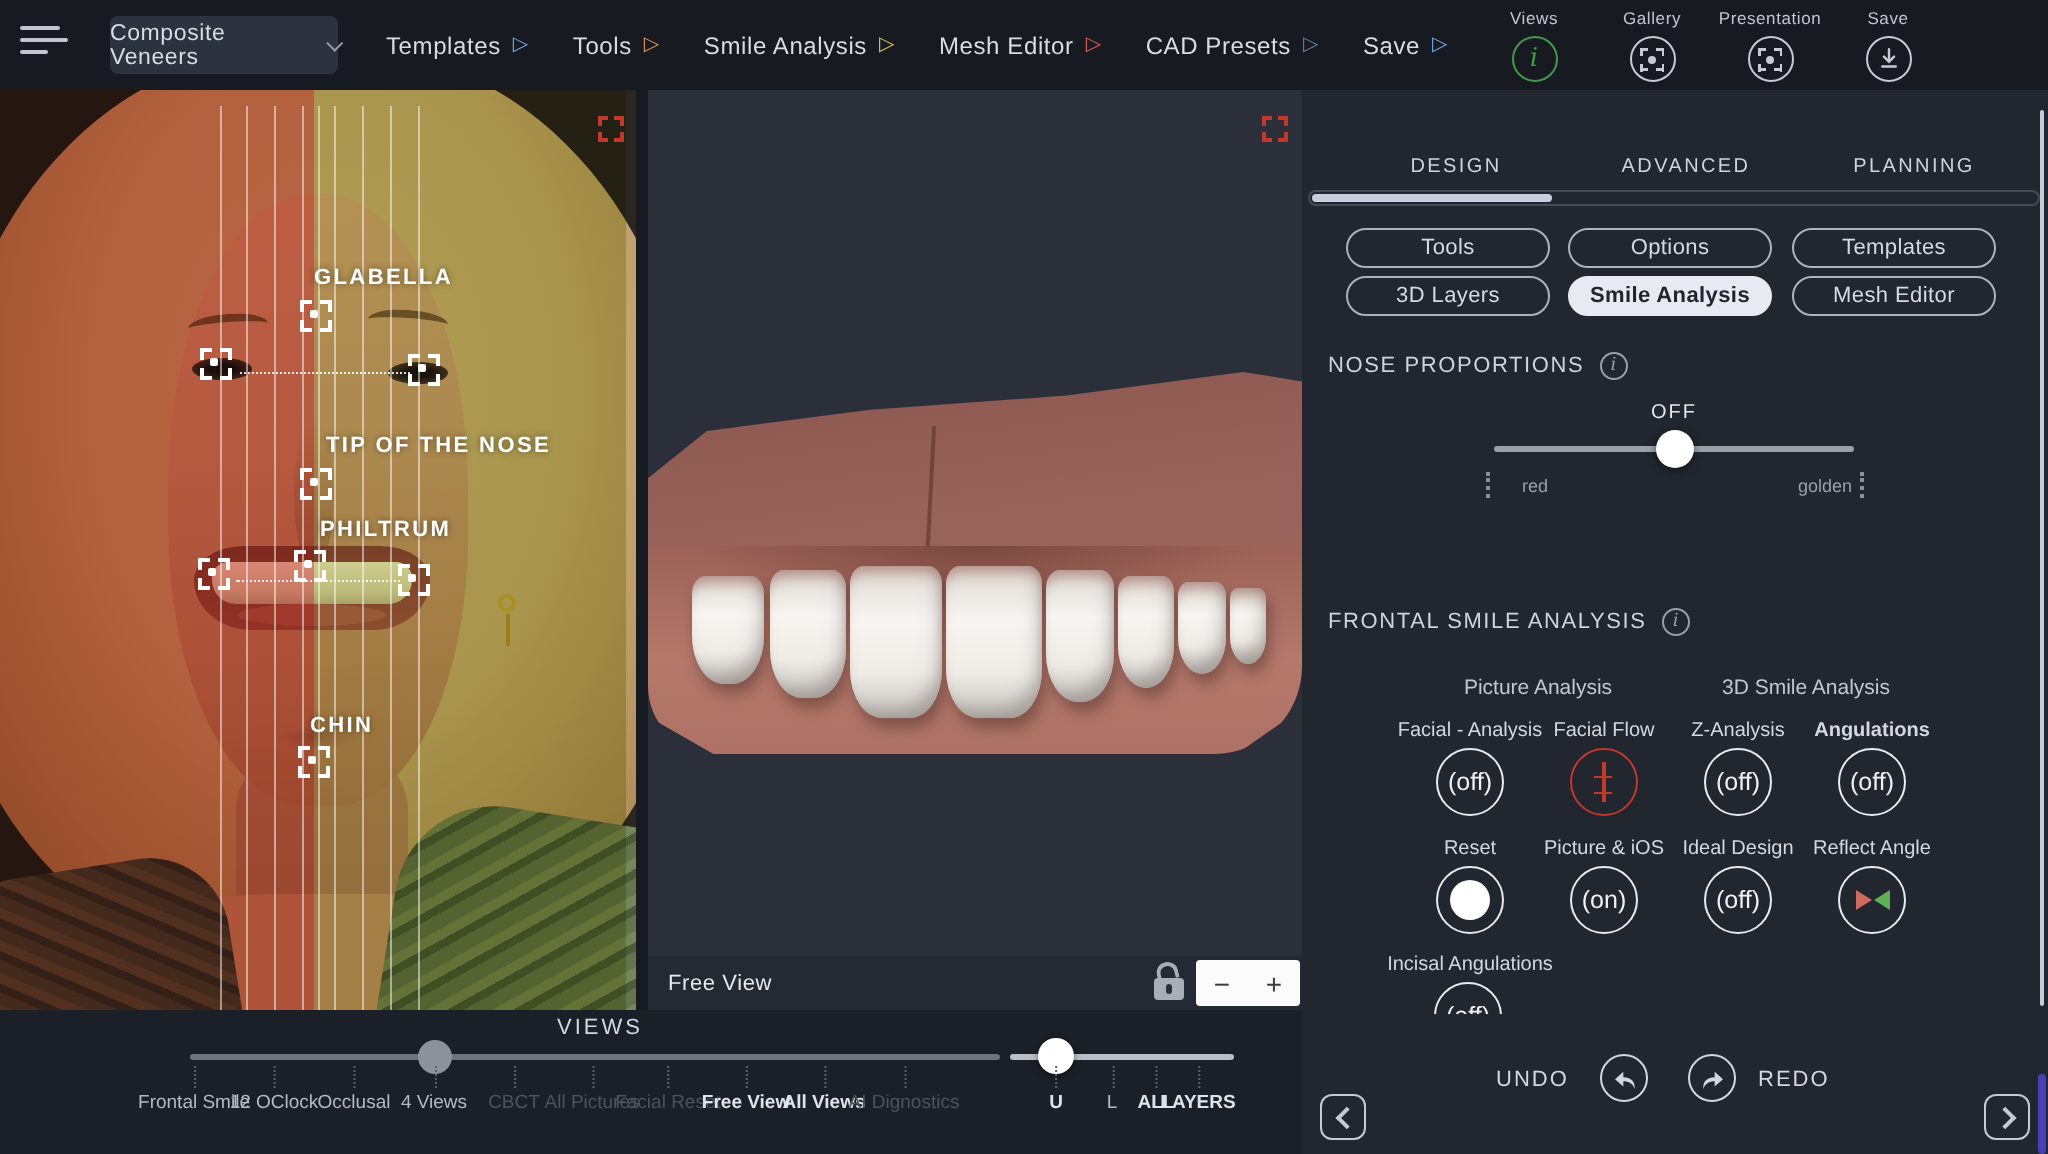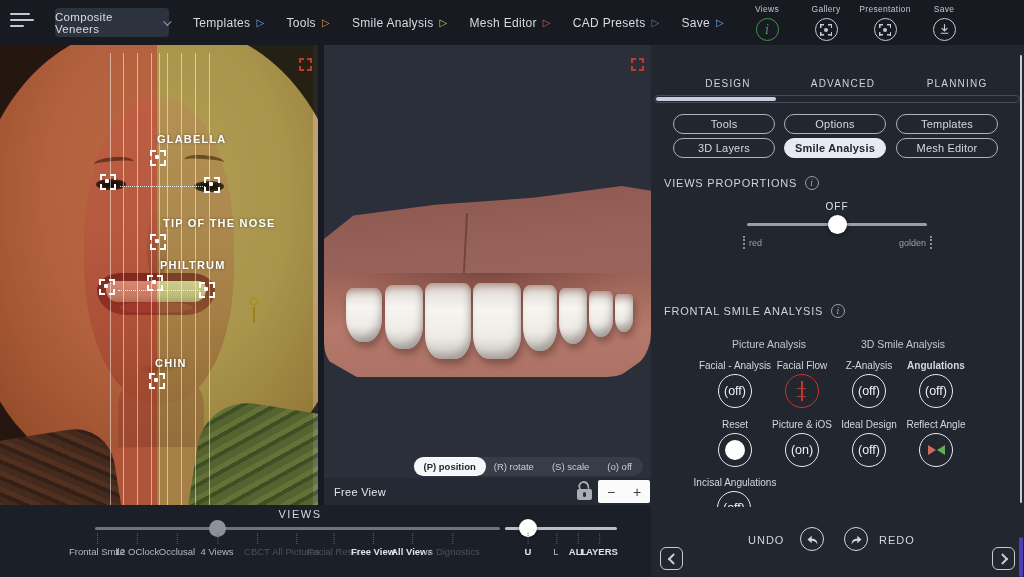--- a/index.html
+++ b/index.html
@@ -99,21 +99,21 @@
   .progress { position:absolute; left:3px; top:50px; width:366px; height:8px; border:1px solid #454a55; border-radius:4px; }
   .progress .fill { position:absolute; left:1px; top:1px; height:4px; width:120px; background:#c9cde0; border-radius:3px; }
   .navbtn { position:absolute; width:102px; height:20px; border:1px solid #aeb2bd; border-radius:10px; background:transparent;
     color:#d6d9e0; font-size:11px; display:flex; align-items:center; justify-content:center; letter-spacing:.2px; cursor:pointer; white-space:nowrap; font-family:"Liberation Sans", sans-serif; }
   .navbtn.active { background:#e7e9f3; color:#22252b; border-color:#e7e9f3; font-weight:bold; }
   .sectitle { position:absolute; left:13px; font-size:11px; letter-spacing:.8px; color:#cfd3db; display:flex; align-items:center; gap:8px; white-space:nowrap; }
   .info-i { width:14px; height:14px; border:1px solid #9aa0a8; border-radius:50%; color:#9aa0a8; font-size:9px; display:inline-flex; align-items:center; justify-content:center; font-family:"DejaVu Serif", serif; font-style:italic; }
   .sp-off { position:absolute; left:186px; top:156px; transform:translateX(-50%); font-size:10px; letter-spacing:1px; color:#e2e4ea; }
   .sp-track { position:absolute; left:96px; top:178px; width:180px; height:3px; background:#9aa0aa; border-radius:2px; cursor:pointer; }
   .sp-handle { position:absolute; left:177px; top:170px; width:19px; height:19px; background:#fff; border-radius:50%; box-shadow:0 1px 4px rgba(0,0,0,.5); cursor:pointer; }
-  .sp-min { position:absolute; left:92px; top:191px; font-size:9px; color:#9aa0a8; display:flex; gap:4px; align-items:center; }
+  .sp-min { position:absolute; left:92px; top:191px; font-size:9px; color:#9aa0a8; display:flex; gap:16px; align-items:center; }
   .sp-max { position:absolute; right:92px; top:191px; font-size:9px; color:#9aa0a8; display:flex; gap:4px; align-items:center; }
   .tickdots { display:inline-block; width:0; height:13px; border-left:2px dotted #8a8f99; }
   .grouphdr { position:absolute; top:293px; transform:translateX(-50%); font-size:10.5px; color:#c3c7cf; white-space:nowrap; }
   .tglabel { position:absolute; transform:translateX(-50%); font-size:10px; color:#d4d7de; white-space:nowrap; }
   .tgbtn { position:absolute; width:34px; height:34px; margin-left:-17px; border:1.5px solid #e8eaf0; border-radius:50%;
     display:flex; align-items:center; justify-content:center; color:#eef0f4; font-size:12.5px; cursor:pointer; background:transparent; font-family:"Liberation Sans", sans-serif; }
   .tgbtn.red { border-color:#c0392b; }
   .cross { position:relative; width:18px; height:20px; }
   .cross::before { content:""; position:absolute; left:8px; top:0; width:1.5px; height:20px; background:#c0392b; }
   .cross::after { content:""; position:absolute; left:4px; top:7px; width:9px; height:7px; border-top:1.5px solid #c0392b; border-bottom:1.5px solid #c0392b; }
@@ -273,26 +273,20 @@
     <div class="tooth" style="left:61px;  top:240px; width:38px; height:64px;"></div>
     <div class="tooth" style="left:101px; top:238px; width:46px; height:76px;"></div>
     <div class="tooth" style="left:149px; top:238px; width:48px; height:76px;"></div>
     <div class="tooth" style="left:199px; top:240px; width:34px; height:66px;"></div>
     <div class="tooth" style="left:235px; top:243px; width:28px; height:56px;"></div>
     <div class="tooth" style="left:265px; top:246px; width:24px; height:46px;"></div>
     <div class="tooth" style="left:291px; top:249px; width:18px; height:38px;"></div>
 
     <div class="expand corners" style="right:7px; top:13px;"></div>
 
-    <div class="seg-ctrl">
-      <span class="seg active">(P) position</span>
-      <span class="seg">(R) rotate</span>
-      <span class="seg">(S) scale</span>
-      <span class="seg">(o) off</span>
-    </div>
 
     <div class="viewstrip">
       <span class="freeview">Free View</span>
       <span class="lock">
           <span class="shackle"></span>
           <span class="body"></span>
         </span>
       <span class="zoombox">
         <span>−</span>
         <span>+</span>
@@ -309,21 +303,21 @@
       </div>
 
     <button class="navbtn" style="left:22px;  top:69px;">Tools</button>
     <button class="navbtn" style="left:133px; top:69px;">Options</button>
     <button class="navbtn" style="left:245px; top:69px;">Templates</button>
     <button class="navbtn" style="left:22px;  top:93px;">3D Layers</button>
     <button class="navbtn active" style="left:133px; top:93px;">Smile Analysis</button>
     <button class="navbtn" style="left:245px; top:93px;">Mesh Editor</button>
 
     <div class="sectitle" style="top:131px;">
-      <span>VIEWS PROPORTIONS</span>
+      <span>NOSE PROPORTIONS</span>
       <span class="info-i">i</span>
     </div>
     <div class="sp-off">OFF</div>
     <div class="sp-track"></div>
     <div class="sp-handle"></div>
     <div class="sp-min">
         <span class="tickdots"></span>
         <span>red</span>
       </div>
     <div class="sp-max">

